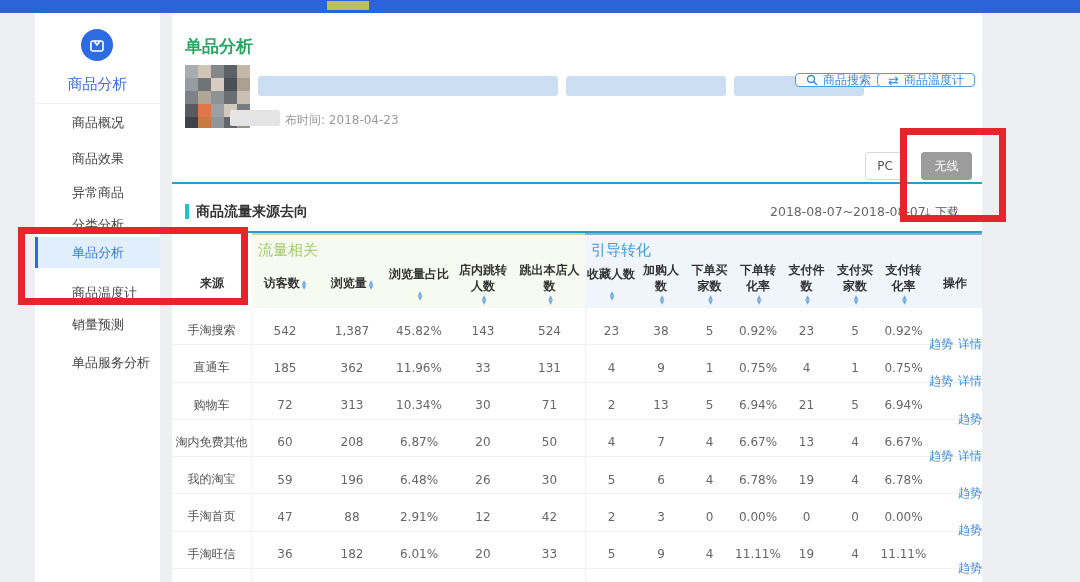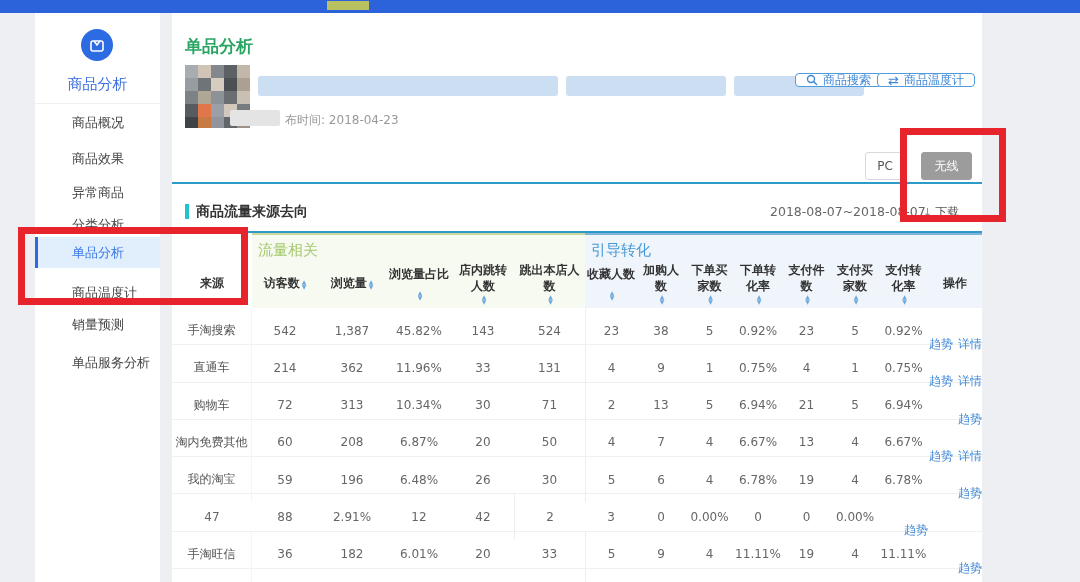--- a/index.html
+++ b/index.html
@@ -299,21 +299,21 @@
     <div class="cell v">23</div>
     <div class="cell v">5</div>
     <div class="cell v">0.92%</div>
     <div class="cell act">
             <span class="lnk">趋势</span>
             <span class="lnk">详情</span>
           </div>
   </div>
         <div class="trow">
     <div class="cell src">直通车</div>
-    <div class="cell v">214</div>
+    <div class="cell v">185</div>
     <div class="cell v">362</div>
     <div class="cell v">11.96%</div>
     <div class="cell v">33</div>
     <div class="cell v">131</div>
     <div class="cell v g2s">4</div>
     <div class="cell v">9</div>
     <div class="cell v">1</div>
     <div class="cell v">0.75%</div>
     <div class="cell v">4</div>
     <div class="cell v">1</div>
@@ -372,20 +372,21 @@
     <div class="cell v">4</div>
     <div class="cell v">6.78%</div>
     <div class="cell v">19</div>
     <div class="cell v">4</div>
     <div class="cell v">6.78%</div>
     <div class="cell act">
             <span class="lnk">趋势</span>
           </div>
   </div>
         <div class="trow">
+    <div class="cell src">手淘首页</div>
     <div class="cell v">47</div>
     <div class="cell v">88</div>
     <div class="cell v">2.91%</div>
     <div class="cell v">12</div>
     <div class="cell v">42</div>
     <div class="cell v g2s">2</div>
     <div class="cell v">3</div>
     <div class="cell v">0</div>
     <div class="cell v">0.00%</div>
     <div class="cell v">0</div>

